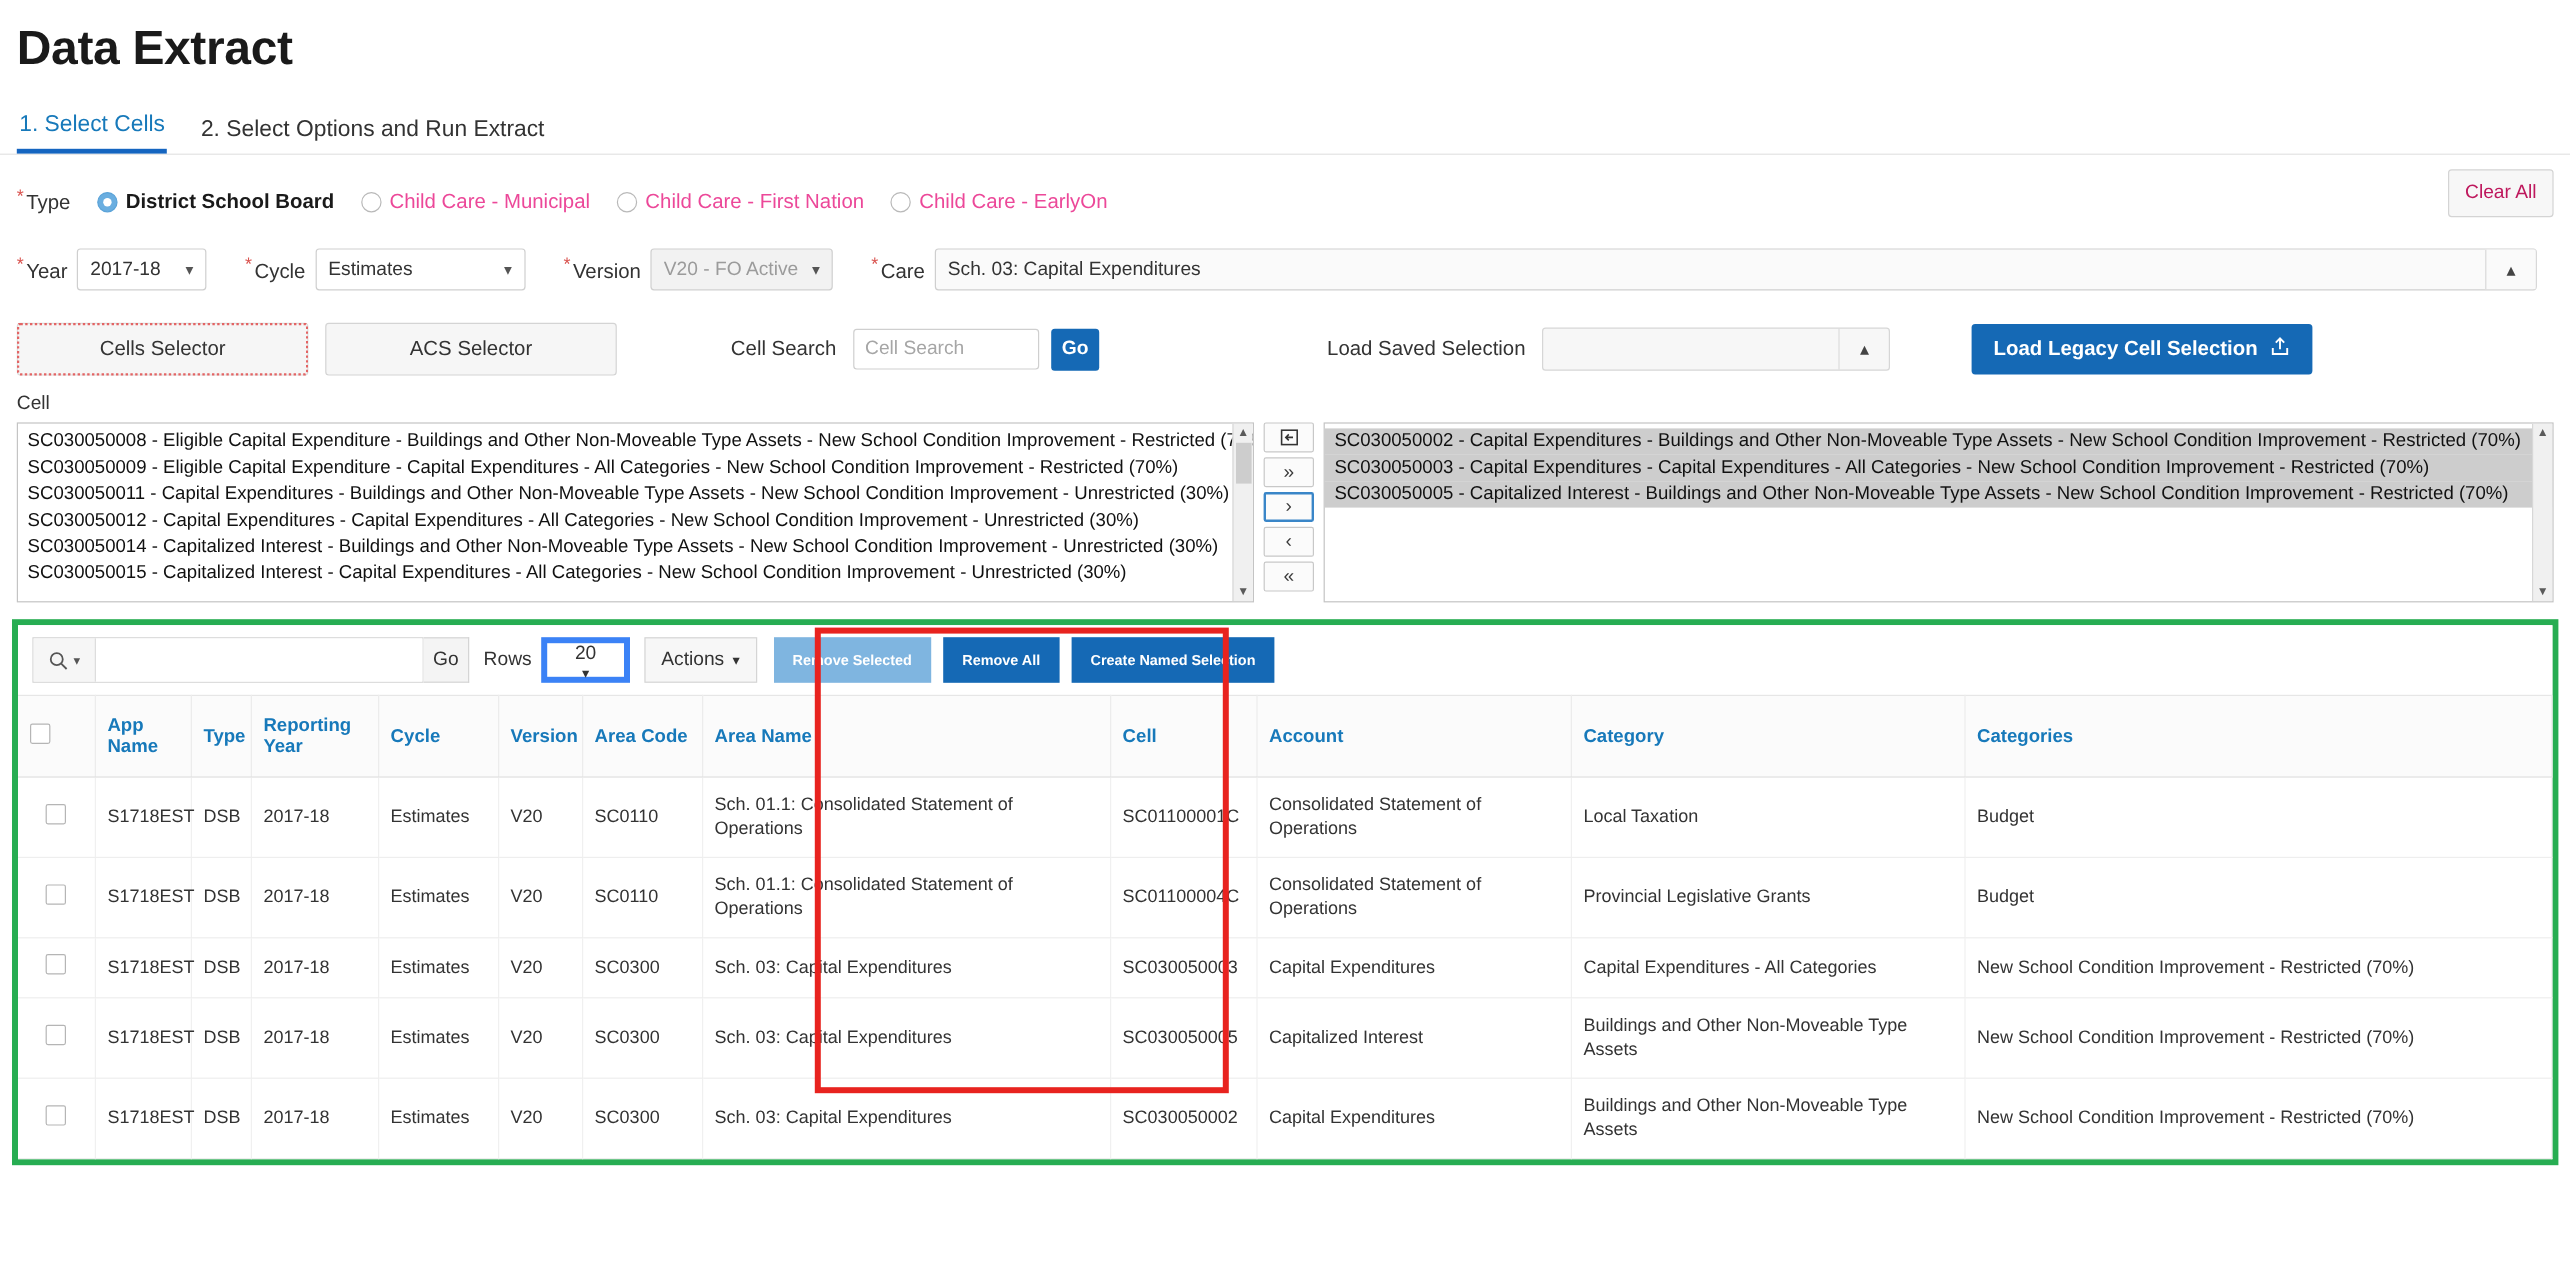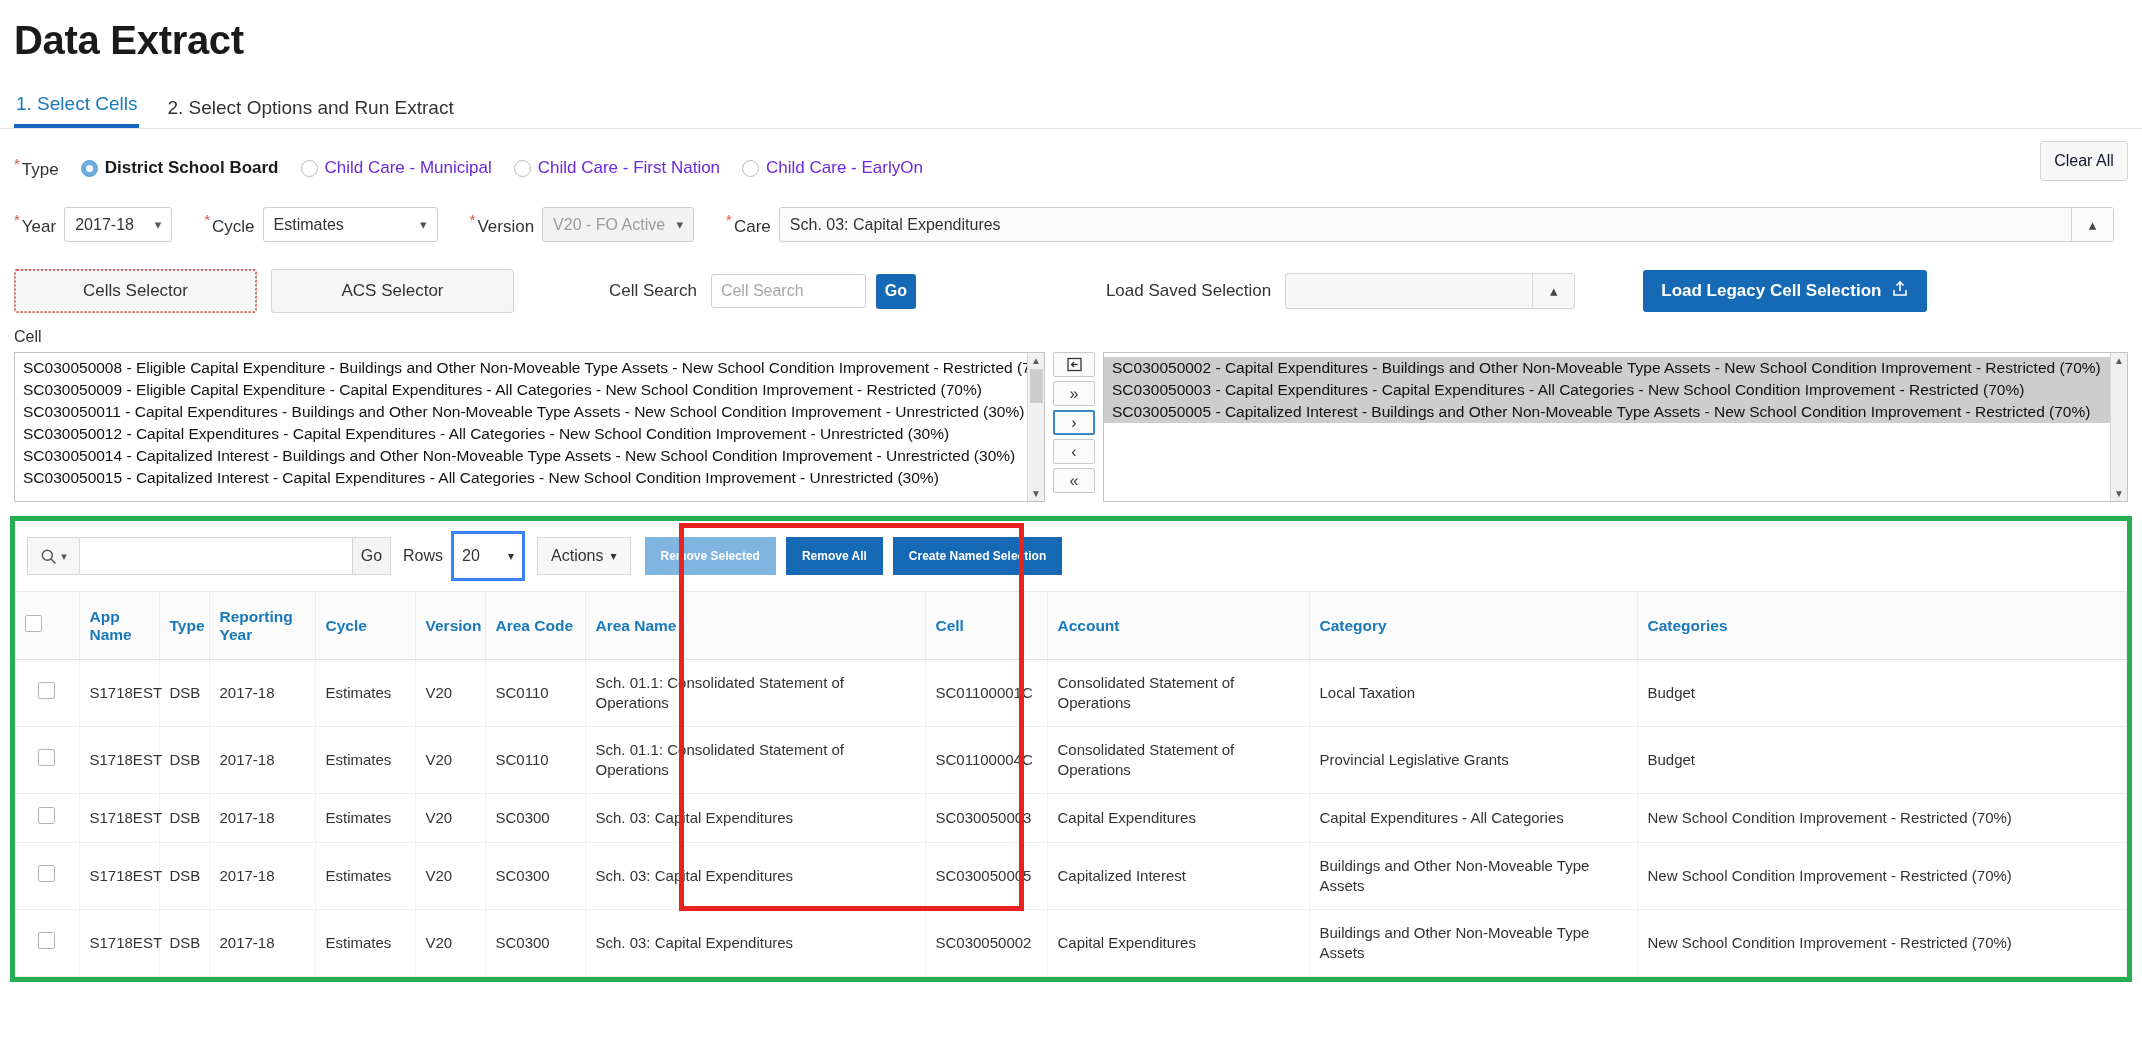--- a/index.html
+++ b/index.html
@@ -49,27 +49,27 @@
     border: 1px solid #b9b9b9; background: #fff;
     display: inline-block; position: relative; flex: none;
   }
   .radio.checked { background: #6aaee0; border-color: #5ba3d8; }
   .radio.checked::after {
     content: ""; position: absolute; left: 4px; top: 4px;
     width: 7px; height: 7px; border-radius: 50%; background: #fff;
   }
   .radio-label { font-size: 17px; color: #4a4a4a; }
   .radio-label.sel { color: #1a1a1a; font-weight: 700; }
-  .radio-label.dim { color: #6d28d9; }
+  .radio-label.dim { color: #ec4899; }
 
   .clear-all {
     position: absolute; right: 14px; top: 12px;
     width: 88px; height: 40px;
     background: #f7f7f7; border: 1px solid #d4d4d4; border-radius: 3px;
-    font-size: 16px; color: #0f172a; cursor: pointer;
+    font-size: 16px; color: #be185d; cursor: pointer;
     display: flex; align-items: center; justify-content: center;
   }
 
   .row-sel { display: flex; align-items: center; margin-top: 22px; gap: 0; }
   .fld-lbl { font-size: 17px; color: #333; margin-right: 8px; white-space: nowrap; }
   .sel-box {
     height: 35px; border: 1px solid #cfcfcf; border-radius: 3px;
     background: #fff; display: flex; align-items: center;
     padding: 0 0 0 10px; font-size: 16px; color: #333; cursor: pointer;
     position: relative;
@@ -183,23 +183,23 @@
     font-size: 16px; color: #555; cursor: pointer;
   }
   .search-inp { width: 272px; border: none; outline: none; padding: 0 8px; font-size: 16px; font-family:"Liberation Sans",sans-serif; }
   .btn-go2 {
     width: 38px; height: 38px; background: #f4f4f4; border: 1px solid #d5d5d5;
     border-left: none; font-size: 16px; color: #333; cursor: pointer;
     display: flex; align-items: center; justify-content: center;
   }
   .rows-lbl { margin-left: 12px; font-size: 16px; color: #333; }
   .rows-sel {
-    margin-left: 8px; width: 74px; height: 50px; border: 3px solid #3b82f6;
+    margin-left: 8px; width: 74px; height: 38px; border: 5px solid #3b82f6;
     background: #fff; display: flex; align-items: center; justify-content: space-between;
-    padding: 0 8px; font-size: 16px; color: #333; cursor: pointer;
+    padding: 0 8px; font-size: 16px; color: #333; cursor: pointer; flex-direction: column;
   }
   .actions-btn {
     margin-left: 12px; height: 38px; padding: 0 13px; border: 1px solid #d5d5d5;
     background: #f7f7f7; display: flex; align-items: center; gap: 7px;
     font-size: 16px; color: #333; cursor: pointer;
   }
   .rbtn {
     height: 38px; padding: 0 16px; border: none; color: #fff; font-size: 12px;
     font-weight: 700; cursor: pointer; display:flex; align-items:center; justify-content:center;
     font-family: "Liberation Sans", sans-serif;

